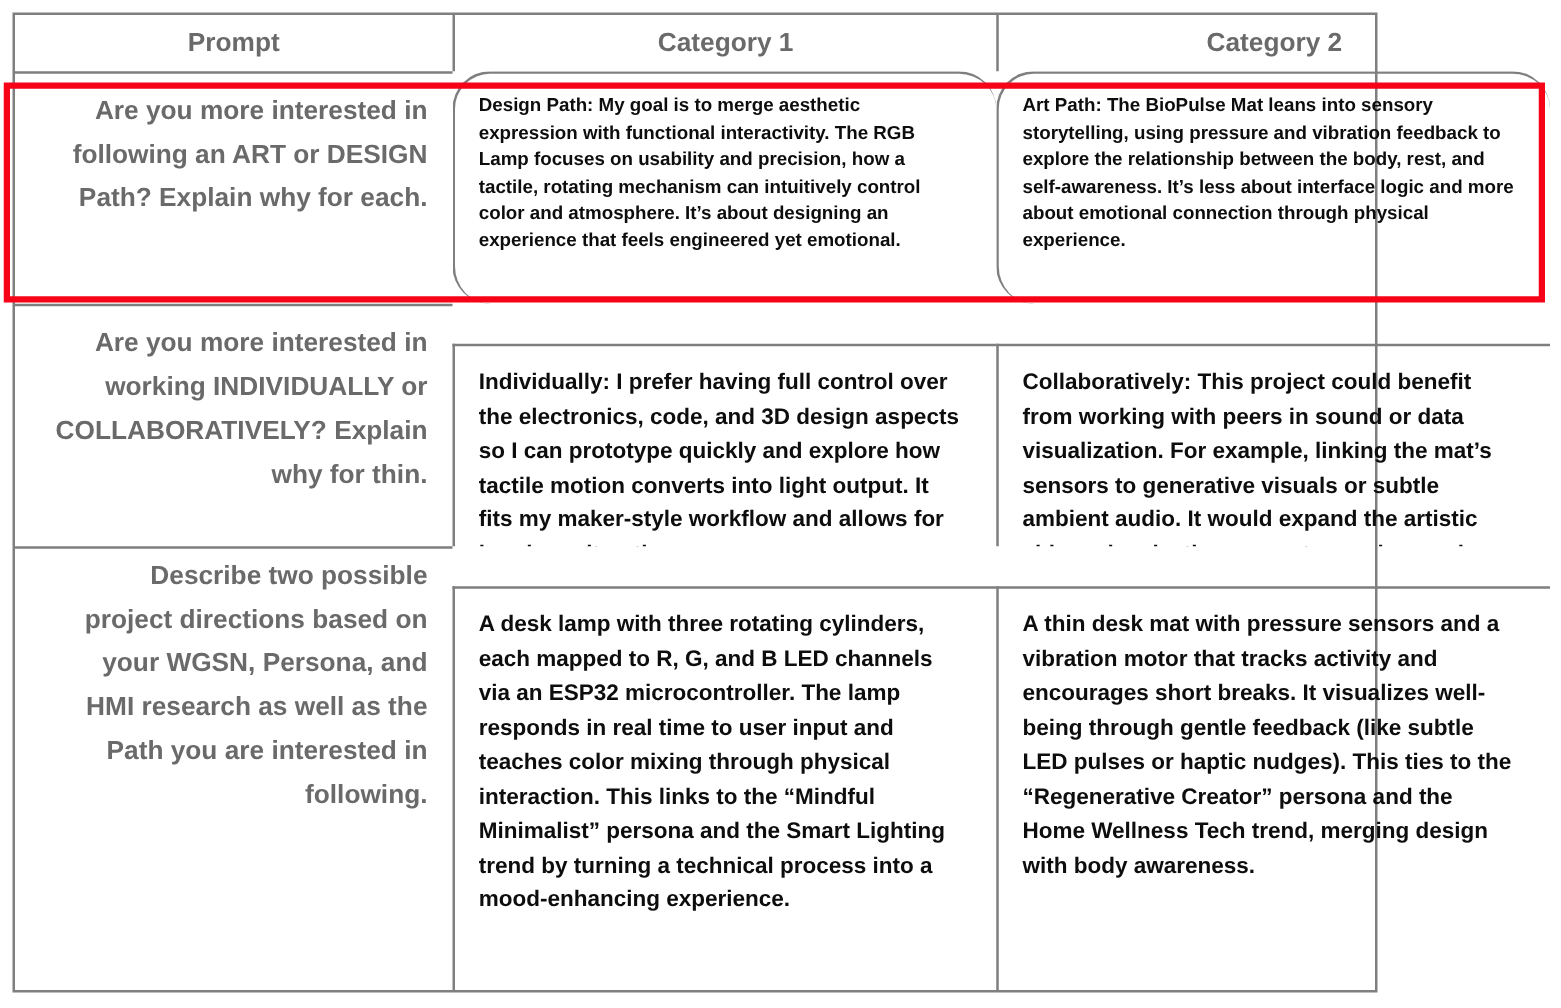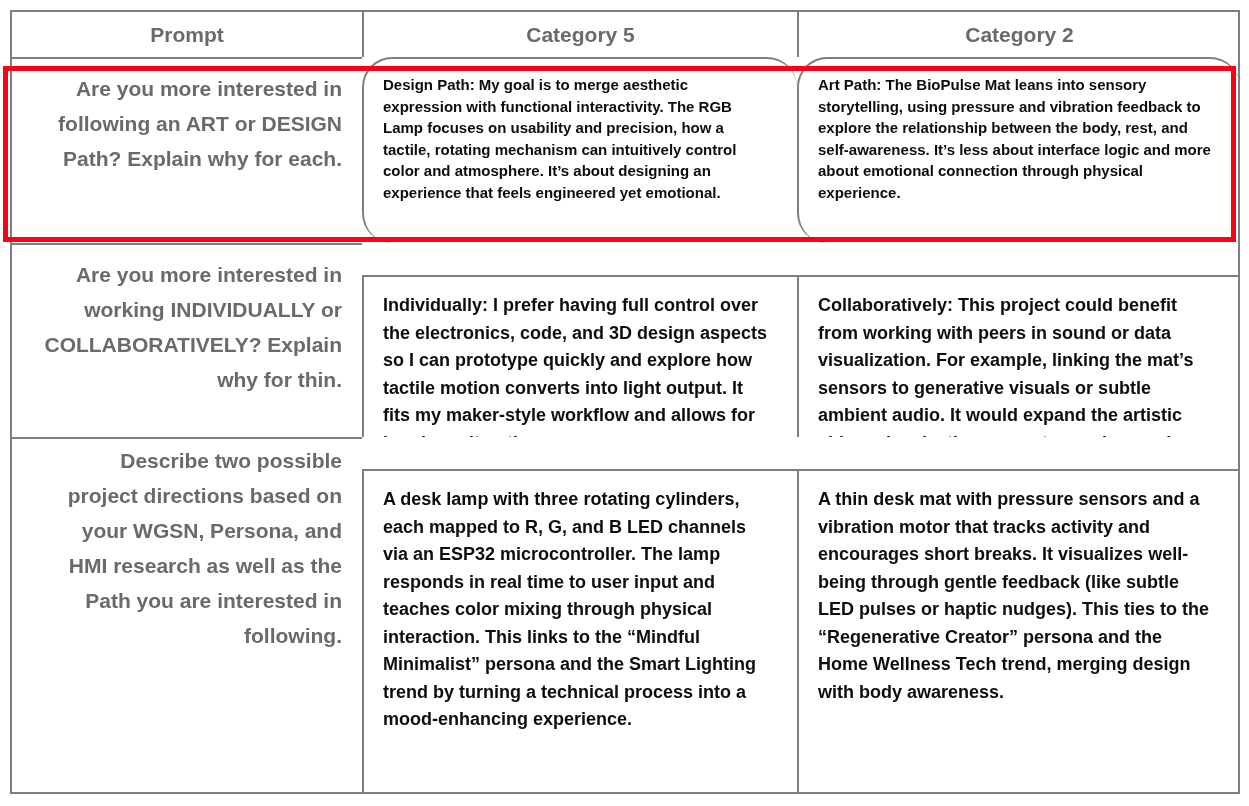--- a/index.html
+++ b/index.html
@@ -9,21 +9,21 @@
     width: 1249px;
     height: 806px;
     font-family: "Liberation Sans", "DejaVu Sans", sans-serif;
     position: relative;
     overflow: hidden;
   }
   .table-wrap {
     position: absolute;
     left: 10px;
     top: 10px;
-    width: 1230px;
+    width: 1092px;
     height: 784px;
     box-sizing: border-box;
     border: 2px solid #7f7f7f;
     display: grid;
     grid-template-columns: 350px 435px 443px;
     grid-template-rows: 45px 186px 194px 1fr;
     background: #ffffff;
   }
   .cell {
     box-sizing: border-box;
@@ -75,21 +75,21 @@
     pointer-events: none;
     background: transparent;
   }
 </style>
 </head>
 <body>
 
 <div class="table-wrap">
 
   <div class="cell header-cell">Prompt</div>
-  <div class="cell header-cell col2">Category 5</div>
+  <div class="cell header-cell col2">Category 1</div>
   <div class="cell header-cell col3">Category 2</div>
 
   <div class="cell prompt-cell rowline">Are you more interested in following an ART or DESIGN Path? Explain why for each.</div>
   <div class="cell cat-cell cat-small rowline col2">Design Path: My goal is to merge aesthetic expression with functional interactivity. The RGB Lamp focuses on usability and precision, how a tactile, rotating mechanism can intuitively control color and atmosphere. It’s about designing an experience that feels engineered yet emotional.</div>
   <div class="cell cat-cell cat-small rowline col3">Art Path: The BioPulse Mat leans into sensory storytelling, using pressure and vibration feedback to explore the relationship between the body, rest, and self-awareness. It’s less about interface logic and more about emotional connection through physical experience.</div>
 
   <div class="cell prompt-cell rowline">Are you more interested in working INDIVIDUALLY or COLLABORATIVELY? Explain why for thin.</div>
   <div class="cell cat-cell cat-large rowline col2">Individually: I prefer having full control over the electronics, code, and 3D design aspects so I can prototype quickly and explore how tactile motion converts into light output. It fits my maker-style workflow and allows for hands-on iteration.</div>
   <div class="cell cat-cell cat-large rowline col3">Collaboratively: This project could benefit from working with peers in sound or data visualization. For example, linking the mat’s sensors to generative visuals or subtle ambient audio. It would expand the artistic side and make the concept more immersive.</div>
 

